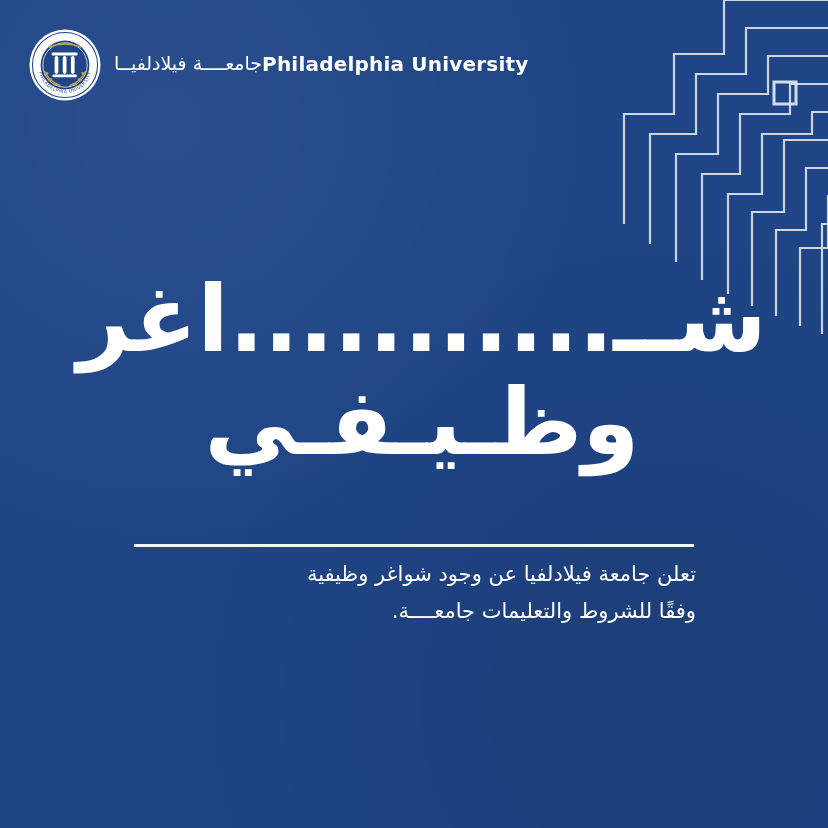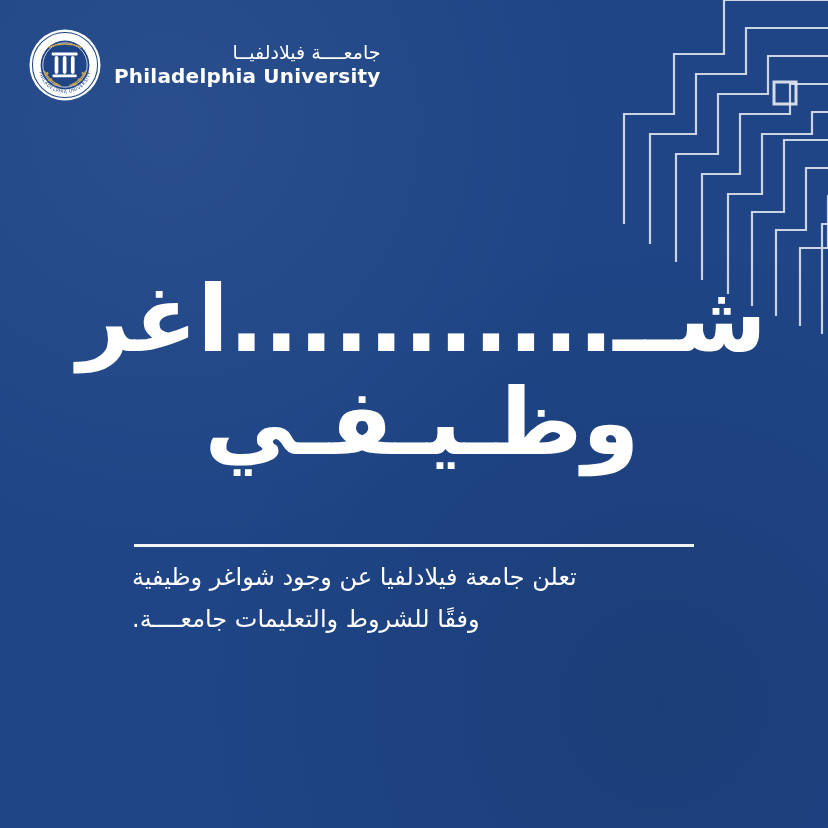--- a/index.html
+++ b/index.html
@@ -51,21 +51,20 @@
     direction: ltr;
   }
   .seal {
     position: relative;
     width: 74px;
     height: 74px;
     flex: 0 0 auto;
   }
   .wordmark {
     display: flex;
-    flex-direction: column;
     justify-content: center;
     line-height: 1.05;
   }
   .wordmark .ar {
     color: #ffffff;
     font-size: 19px;
     letter-spacing: 0.5px;
     direction: rtl;
     text-align: right;
     margin-bottom: 3px;
@@ -108,23 +107,23 @@
     background: #ffffff;
     opacity: 0.95;
   }
 
   
   .subtitle {
     position: absolute;
     top: 556px;
     left: 0;
     right: 0;
-    text-align: left;
-    color: #ffffff;
-    font-size: 24px;
+    text-align: right;
+    color: #ffffff;
+    font-size: 21px;
     line-height: 1.75;
     padding: 0 132px;
     box-sizing: border-box;
     font-weight: normal;
   }
 </style>
 </head>
 <body>
 
 <div class="poster">

